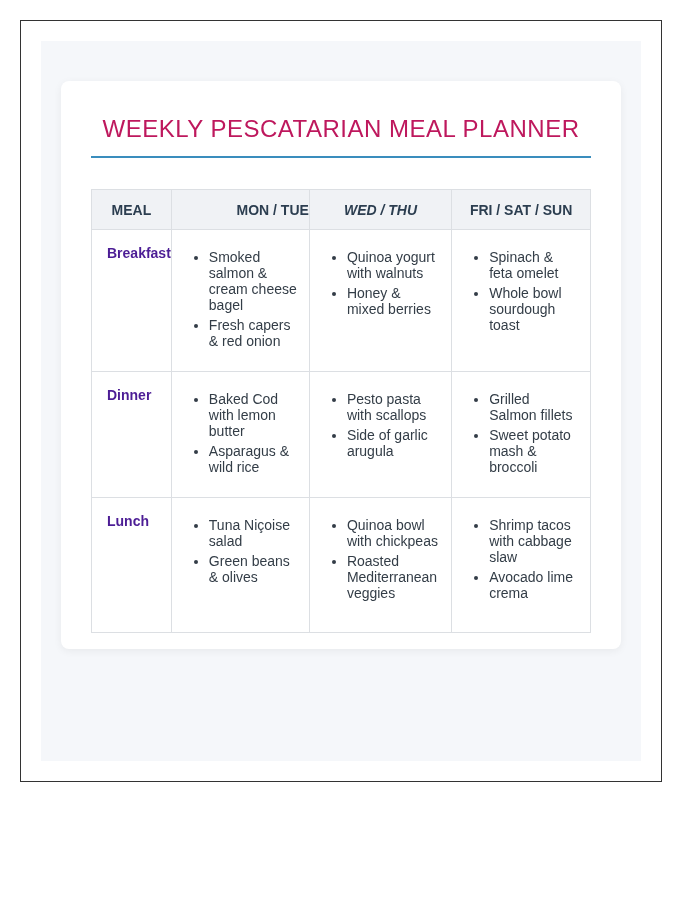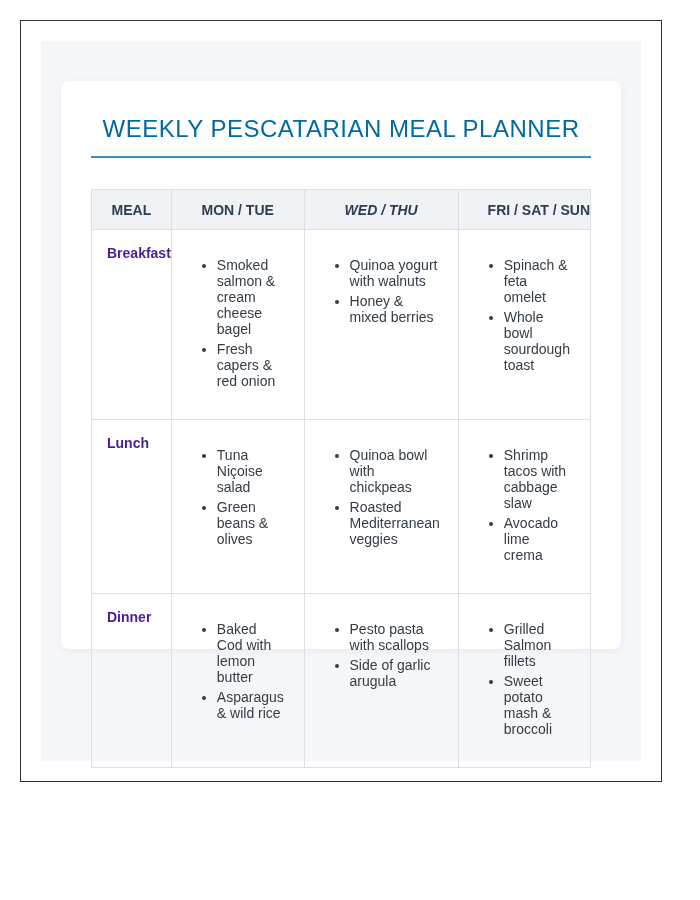--- a/index.html
+++ b/index.html
@@ -1,28 +1,28 @@
 <!DOCTYPE html>
 <html><head>
 <meta charset="utf-8">
 <style>
   html, body { margin:0; padding:0; background:#ffffff; }
   body { width:700px; height:900px; position:relative; font-family:"Liberation Sans", sans-serif; }
   .frame { position:absolute; left:20px; top:20px; width:640px; height:760px; border:1px solid #333333; background:#ffffff; }
   .bg { position:absolute; left:20px; top:20px; width:600px; height:720px; background:#f5f7fa; }
   .card { position:absolute; left:20px; top:40px; width:560px; height:568px; background:#ffffff; border-radius:8px; box-shadow:0 2px 8px rgba(0,0,0,0.06); }
-  .title { position:absolute; left:30px; top:34px; width:500px; text-align:center; font-size:24px; letter-spacing:0.5px; color:#0369a1; margin:0; font-weight:normal; }
+  .title { position:absolute; left:30px; top:34px; width:500px; text-align:center; font-size:24px; letter-spacing:0.5px; color:#be185d; margin:0; font-weight:normal; }
   .rule { position:absolute; left:30px; top:75px; width:500px; height:2px; background:#3a8dbd; }
   table { position:absolute; left:30px; top:108px; width:500px; border-collapse:collapse; font-size:14px; color:#333d47; }
   th { background:#f0f2f5; color:#2c3e50; font-size:14px; font-weight:bold; height:39px; border:1px solid #dcdfe3; text-align:center; padding:0; }
   td { border:1px solid #dcdfe3; vertical-align:top; padding:15px 6px 18px 0; }
   td.meal { color:#4c1d95; font-weight:bold; padding-left:15px; padding-right:0; white-space:nowrap; }
-  ul { margin:12px; padding-left:33px; }
+  ul { margin:4px; padding-left:33px; }
   li { line-height:16px; margin-bottom:4px; }
-  .c0 { width:75px; } .c1 { width:141px; } .c2 { width:142px;font-style:italic; } .c3 { width:142px;text-align:right; }
+  .c0 { width:75px; } .c1 { width:141px;text-align:right; } .c2 { width:142px;font-style:italic; } .c3 { width:142px; }
 </style>
 </head>
 <body>
 
 <div class="frame">
   <div class="bg">
     <div class="card">
       <h1 class="title">WEEKLY PESCATARIAN MEAL PLANNER</h1>
       <div class="rule"></div>
       <table>
@@ -49,20 +49,41 @@
               <li>Honey &amp; mixed berries</li>
                 </ul>
               </td>
             <td>
                 <ul>
               <li>Spinach &amp; feta omelet</li>
               <li>Whole bowl sourdough toast</li>
                 </ul>
               </td>
           </tr>
+          <tr style="height:119px;">
+            <td class="meal">Dinner</td>
+            <td>
+                <ul>
+              <li>Baked Cod with lemon butter</li>
+              <li>Asparagus &amp; wild rice</li>
+                </ul>
+              </td>
+            <td>
+                <ul>
+              <li>Pesto pasta with scallops</li>
+              <li>Side of garlic arugula</li>
+                </ul>
+              </td>
+            <td>
+                <ul>
+              <li>Grilled Salmon fillets</li>
+              <li>Sweet potato mash &amp; broccoli</li>
+                </ul>
+              </td>
+          </tr>
           <tr style="height:135px;">
             <td class="meal">Lunch</td>
             <td>
                 <ul>
               <li>Tuna Niçoise salad</li>
               <li>Green beans &amp; olives</li>
                 </ul>
               </td>
             <td>
                 <ul>
@@ -70,38 +91,17 @@
               <li>Roasted Mediterranean veggies</li>
                 </ul>
               </td>
             <td>
                 <ul>
               <li>Shrimp tacos with cabbage slaw</li>
               <li>Avocado lime crema</li>
                 </ul>
               </td>
           </tr>
-          <tr style="height:119px;">
-            <td class="meal">Dinner</td>
-            <td>
-                <ul>
-              <li>Baked Cod with lemon butter</li>
-              <li>Asparagus &amp; wild rice</li>
-                </ul>
-              </td>
-            <td>
-                <ul>
-              <li>Pesto pasta with scallops</li>
-              <li>Side of garlic arugula</li>
-                </ul>
-              </td>
-            <td>
-                <ul>
-              <li>Grilled Salmon fillets</li>
-              <li>Sweet potato mash &amp; broccoli</li>
-                </ul>
-              </td>
-          </tr>
         </tbody>
       </table>
     </div>
   </div>
 </div>
 
 </body></html>

